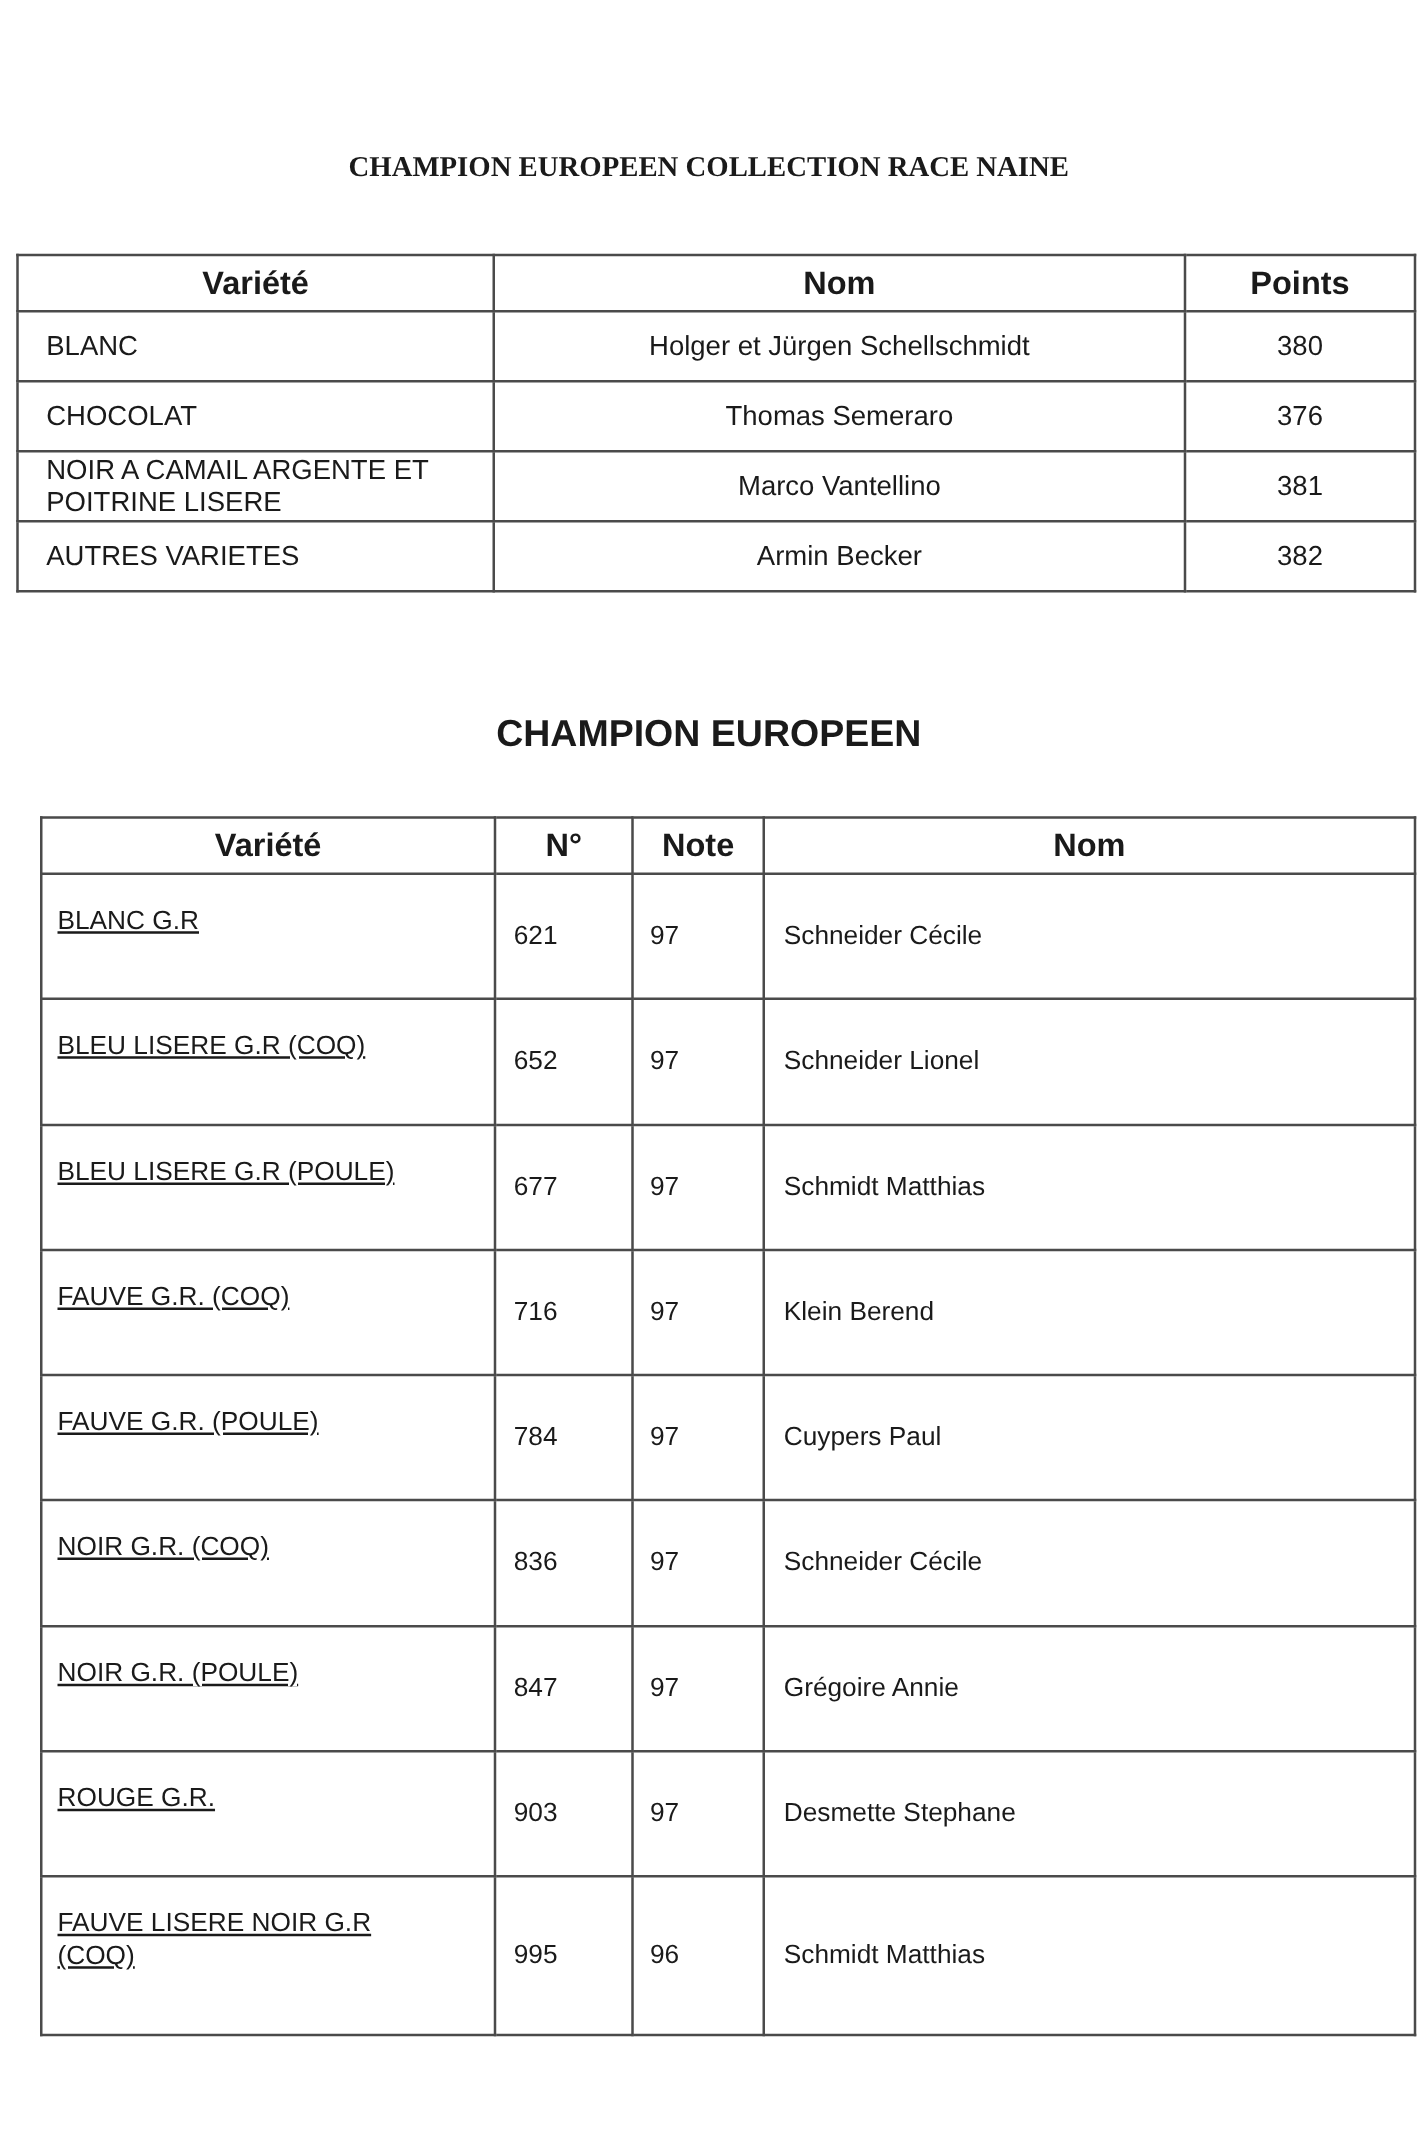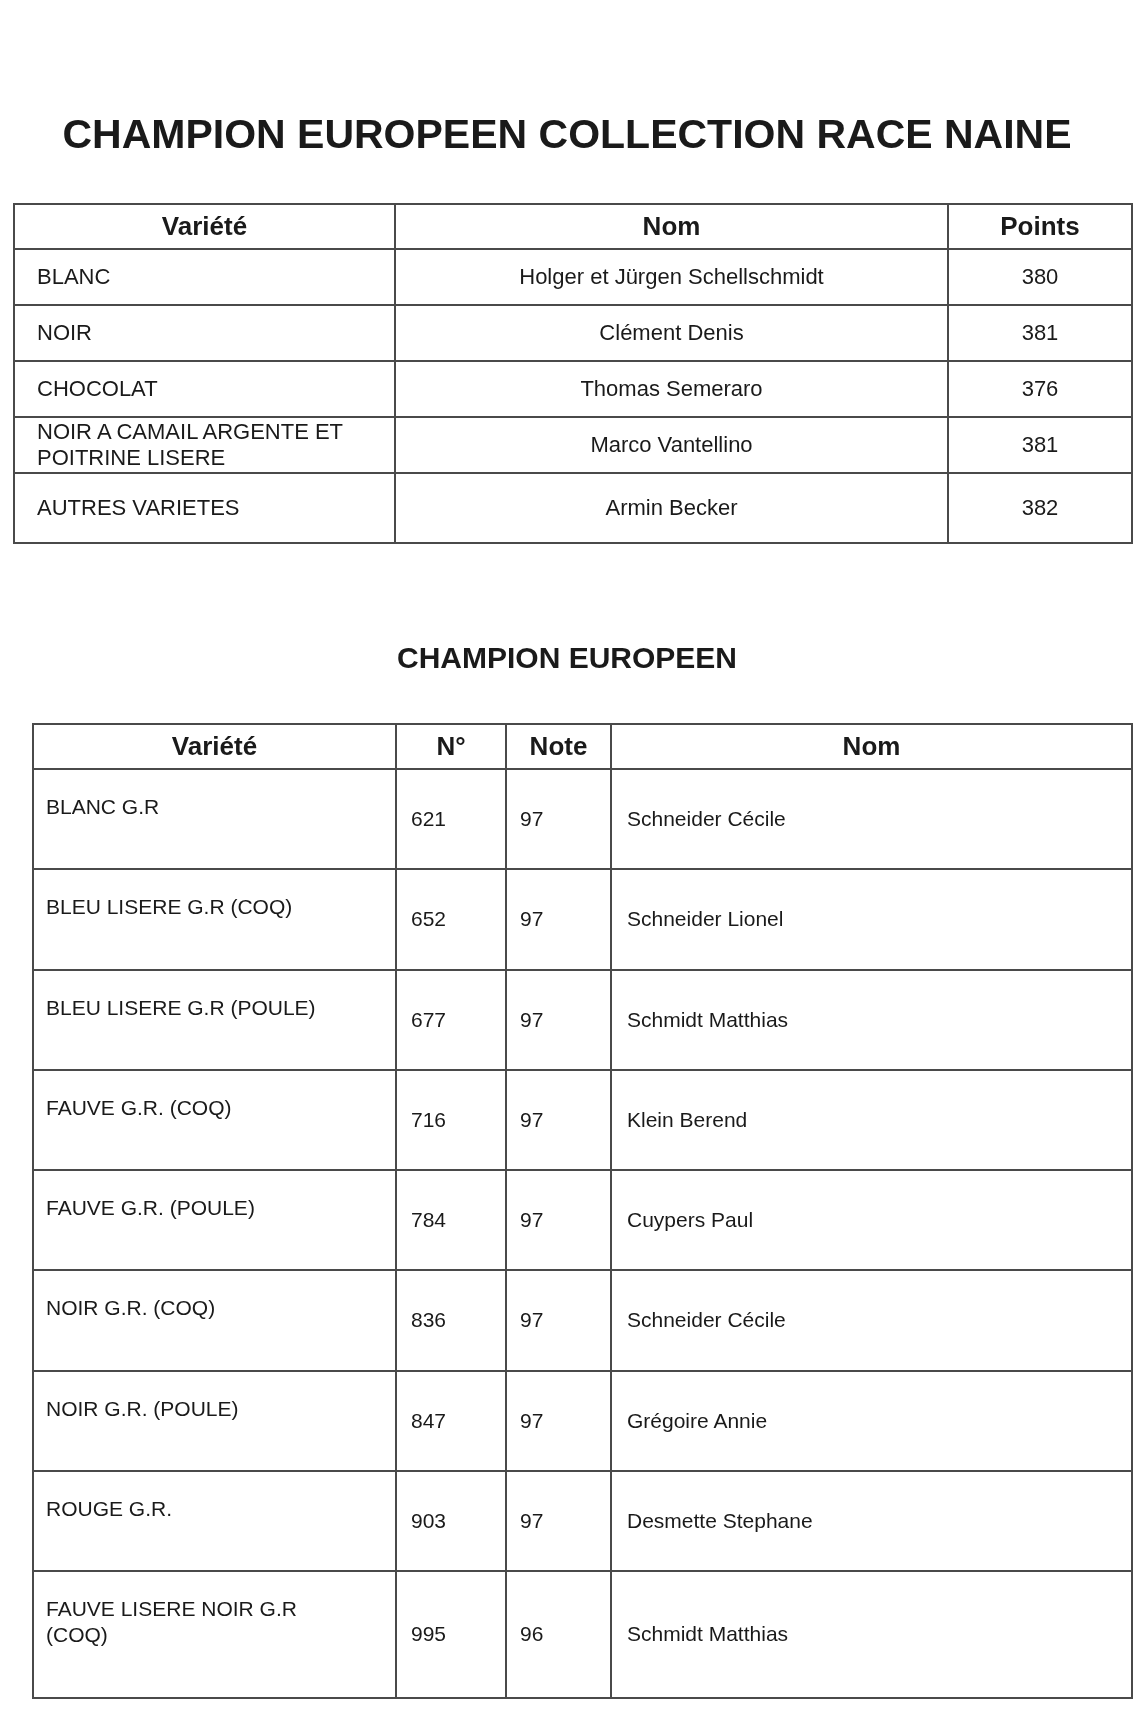--- a/index.html
+++ b/index.html
@@ -6,21 +6,21 @@
   html, body { margin: 0; padding: 0; }
   body {
     width: 1134px;
     height: 1709px;
     background: #ffffff;
     color: #1a1a1a;
     font-family: "Liberation Sans", "DejaVu Sans", sans-serif;
     overflow: hidden;
   }
   .title { font-weight: bold; text-align: center; color: #1a1a1a; }
-  #title1 { font-size: 41px; line-height: 36px; margin: 116px 0 0 0; }
+  #title1 { font-size: 23px; line-height: 36px; margin: 116px 0 0 0; font-family: Liberation Serif, serif; }
   #title2 { font-size: 30px; line-height: 33px; margin: 97px 0 0 0; }
 
   table { border-collapse: collapse; table-layout: fixed; }
   th, td { border: 2px solid #4a4a4a; padding: 0; vertical-align: middle; overflow: hidden; }
   th { font-size: 26px; font-weight: bold; height: 45px; text-align: center; margin-top: 32px; }
 
   #t1 { margin: 51px 0 0 13px; width: 1118px; }
   #t1 td { font-size: 22px; height: 56px; }
   #t1 .c-var { text-align: left; padding-left: 22px; padding-right: 8px; white-space: pre-line; }
   #t1 .c-nom { text-align: center; }
@@ -32,21 +32,21 @@
   #t2 td { font-size: 21px; height: 35px; }
   #t2 .c-var { padding-left: 12px; padding-right: 6px; white-space: pre-line; }
   #t2 .c-num { padding-left: 14px; margin-left: 44px; }
   #t2 .c-note { padding-left: 13px; }
   #t2 .c-nom { padding-left: 15px; }
   #t2 tbody tr:nth-child(9) td,
   #t2 tbody tr:nth-child(10) td,
   #t2 tbody tr:nth-child(19) td { height: 67px; }
   #t2 tbody tr:nth-child(13) td,
   #t2 tbody tr:nth-child(14) td { height: 103px; }
-  .vlabel { line-height: 1.25; white-space: pre-line; }
+  .vlabel { line-height: 1.25; white-space: pre-line; text-decoration: underline; }
 </style>
 </head>
 <body>
 
 <div class="title" id="title1">CHAMPION EUROPEEN COLLECTION RACE NAINE</div>
 
 <table id="t1">
   <colgroup>
     <col style="width:381px">
     <col style="width:553px">
@@ -60,25 +60,20 @@
     </tr>
   </thead>
   <tbody id="t1-body">
   <tr>
     <td class="c-var">BLANC</td>
     <td class="c-nom">Holger et Jürgen Schellschmidt</td>
     <td class="c-pts">380</td>
   </tr>
 
 
-  <tr>
-    <td class="c-var">NOIR</td>
-    <td class="c-nom">Clément Denis</td>
-    <td class="c-pts">381</td>
-  </tr>
 
   <tr>
     <td class="c-var">CHOCOLAT</td>
     <td class="c-nom">Thomas Semeraro</td>
     <td class="c-pts">376</td>
   </tr>
 
   <tr>
     <td class="c-var">NOIR A CAMAIL ARGENTE ET
 POITRINE LISERE</td>

